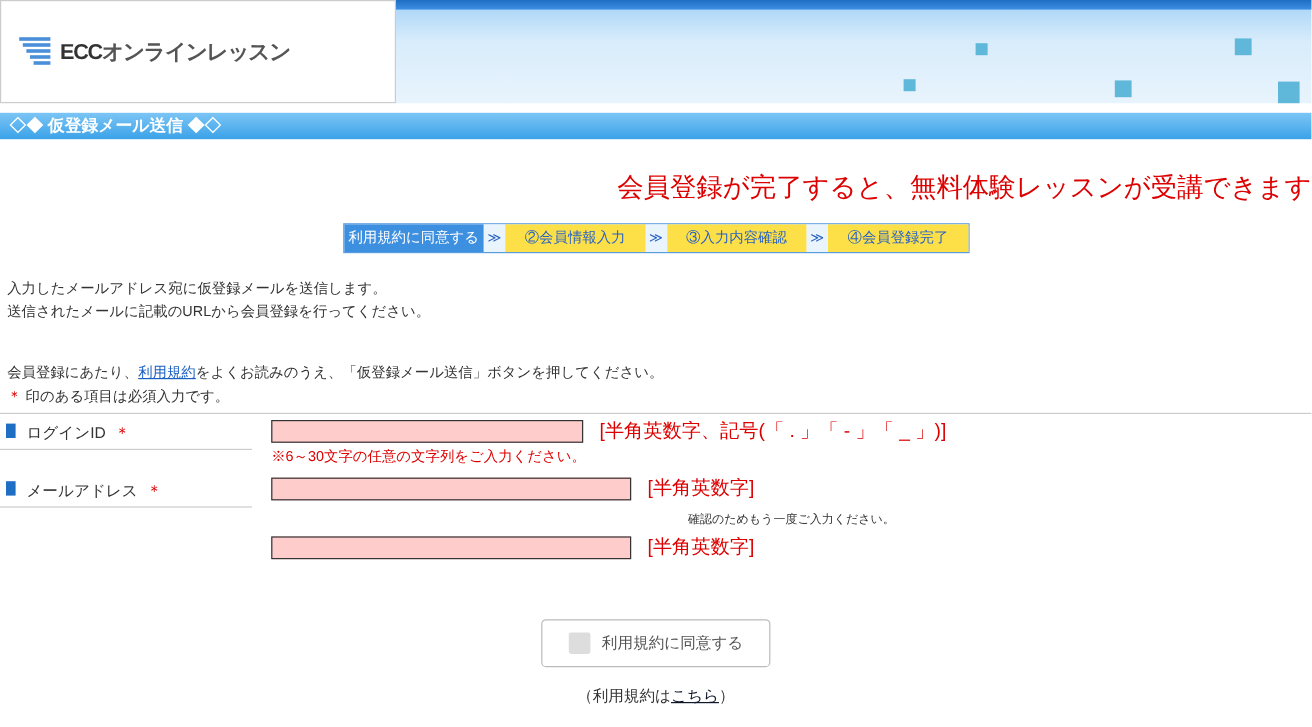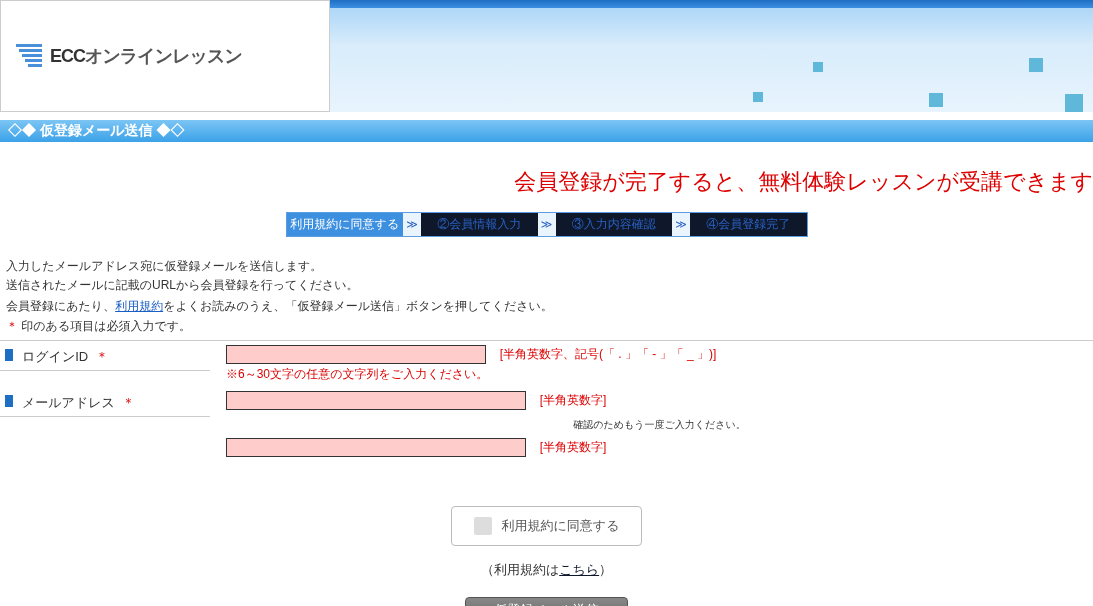--- a/index.html
+++ b/index.html
@@ -5,21 +5,21 @@
     * { box-sizing: border-box; margin: 0; padding: 0; }
     body {
       font-family: "MS PGothic", "Hiragino Kaku Gothic Pro", sans-serif;
       font-size: 13px;
       color: #333;
       background: #fff;
       width: 1093px;
     }
     .header {
       display: flex;
-      height: 112px;
+      height: 86px;
     }
     .logo-area {
       width: 330px;
       border: 1px solid #ccc;
       display: flex;
       align-items: center;
       padding-left: 15px;
       background: #fff;
     }
     .logo-mark {
@@ -68,33 +68,33 @@
       display: flex;
       width: 522px;
       border: 1px solid #5a9de0;
     }
     .step {
       flex: 1;
       text-align: center;
       font-size: 12px;
       padding: 3px 0;
       color: #2962c4;
-      background: #0f172a;
+      background: #fde047;
       position: relative;
     }
     .step.active { background: #3d8fe0; color: #fff; }
     .step-sep {
       width: 18px;
       background: #eaf4fd;
       display: flex; align-items: center; justify-content: center;
       color: #2962c4; font-size: 11px;
     }
     .instructions { padding: 0 6px; font-size: 12px; line-height: 1.6; }
     .instructions a { color: #1a5fc4; text-decoration: underline; }
-    .req-note { margin-top: 2px; }
+    .req-note { margin-top: 32px; }
     .asterisk { color: #d00; }
     .form-divider { border-top: 1px solid #ccc; margin-top: 4px; }
     .form-row {
       display: flex;
       align-items: flex-start;
       padding: 4px 0;
     }
     .form-label {
       width: 210px;
       padding-left: 22px;
@@ -111,21 +111,21 @@
     .form-field { flex: 1; padding-left: 16px; }
     .text-input {
       width: 260px;
       height: 19px;
       border: 1px solid #333;
       background: #fcc;
       padding: 0 3px;
       font-size: 12px;
     }
     .text-input.wide { width: 300px; }
-    .hint { color: #d00; font-size: 12px; margin-left: 10px; }
+    .hint { color: #d00; font-size: 16px; margin-left: 10px; }
     .sub-hint { color: #d00; font-size: 12px; margin-top: 2px; }
     .confirm-text { font-size: 10px; margin: 8px 0 6px; text-align: center; }
     .action-area { text-align: center; margin-top: 45px; }
     .agree-btn {
       display: inline-flex; 
       border: 1px solid #bbb; border-radius: 4px;
       padding: 10px 22px; font-size: 13px; color: #555;
       background: #fff; cursor: pointer;
     }
     .checkbox-box {

